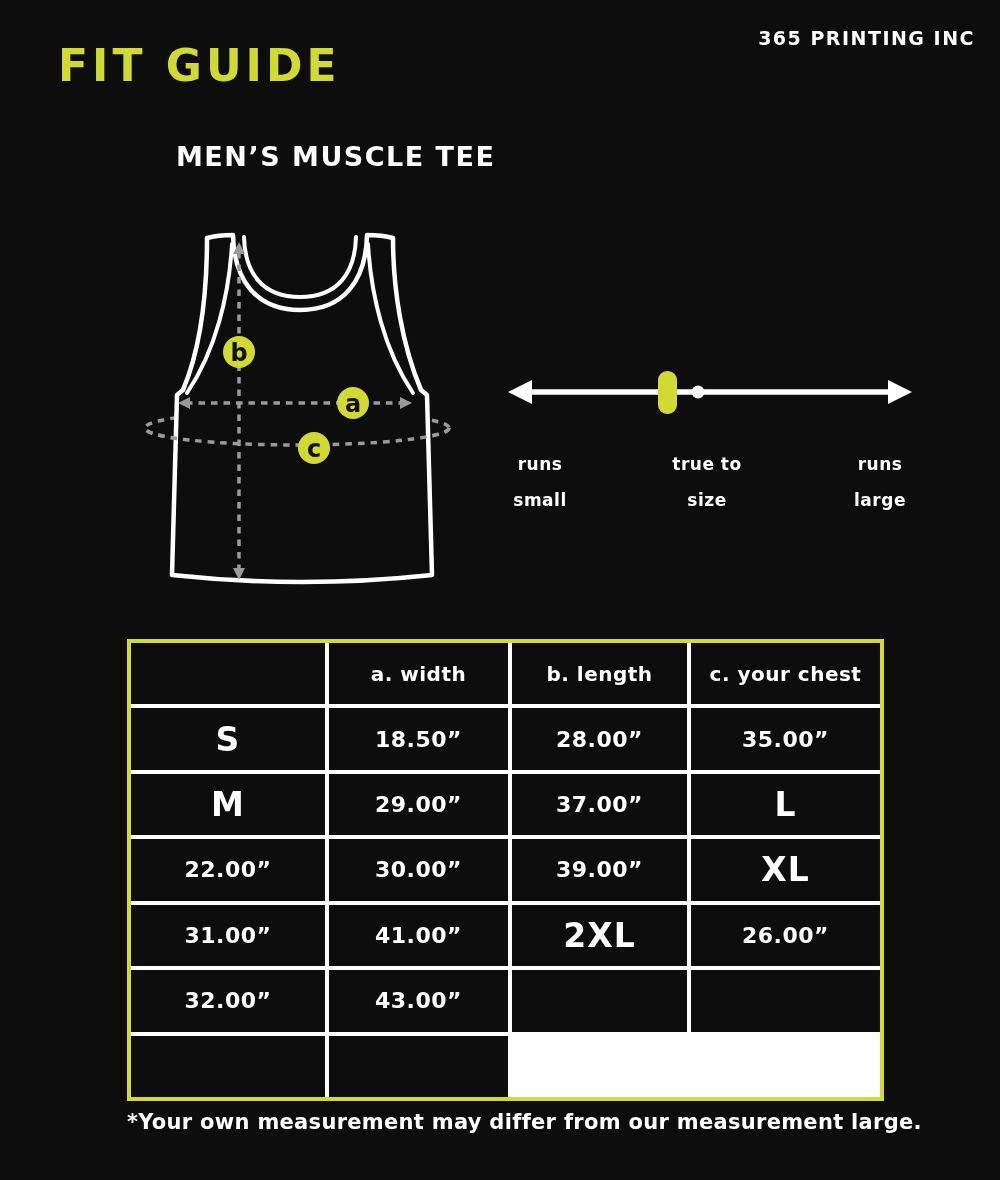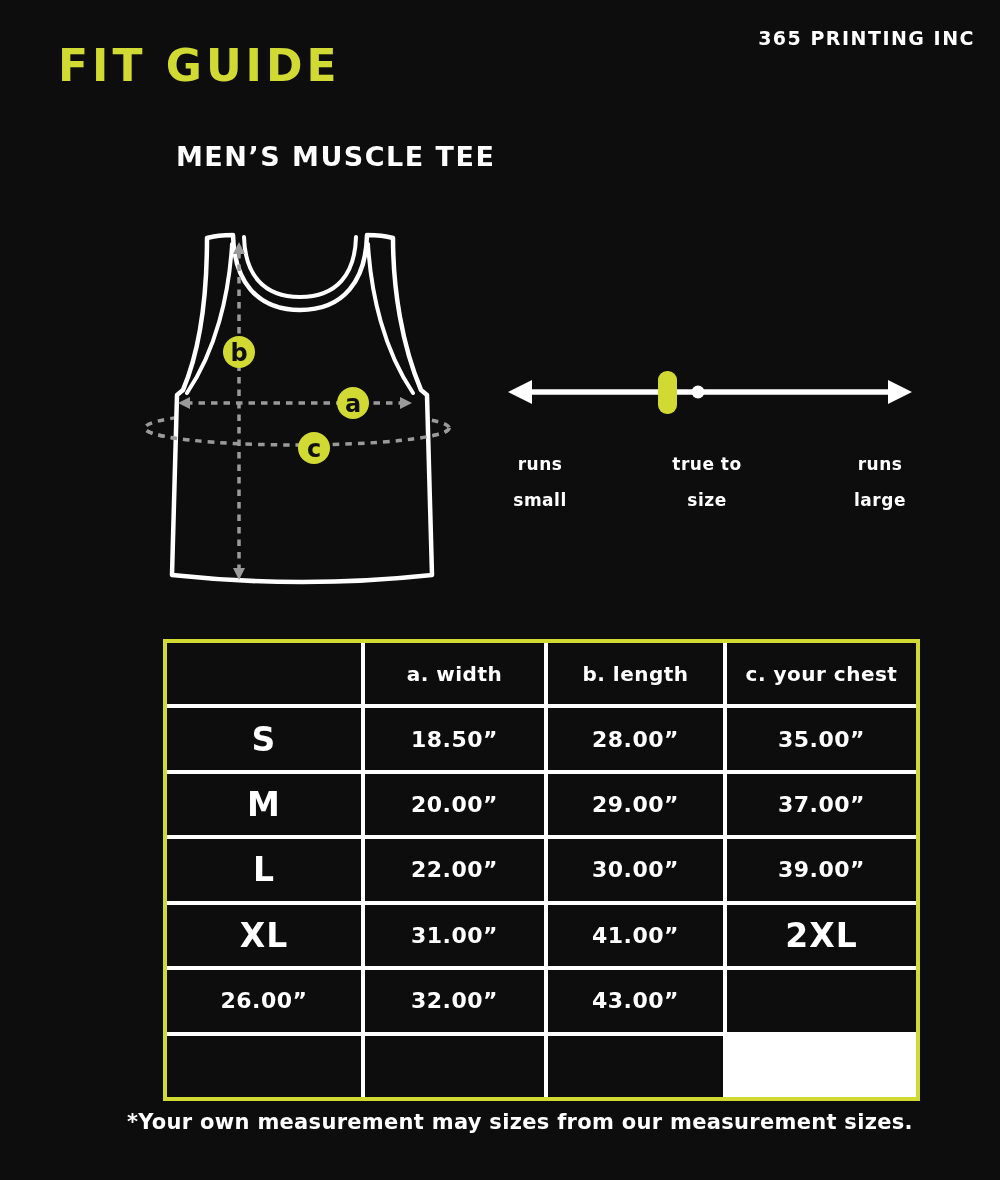--- a/index.html
+++ b/index.html
@@ -32,21 +32,20 @@
   .lbl-small{left:480px;}
   .lbl-true{left:647px;}
   .lbl-large{left:820px;}
   .size-table{
     position:absolute;left:127px;top:639px;width:757px;height:462px;
     box-sizing:border-box;border:4px solid #d1da32;background:#ffffff;
     display:grid;
     grid-template-columns:194px 179px 175px 1fr;
     grid-template-rows:repeat(7,1fr);
     gap:4px;
-    margin-left:36px;
   }
   .cell{
     background:#0d0d0d;display:flex;align-items:center;justify-content:center;
     color:#ffffff;overflow:hidden;
   }
   .cell.head{font-size:20px;letter-spacing:.5px;}
   .cell.size{font-size:33px;letter-spacing:1px;}
   .cell.val{font-size:22px;letter-spacing:.5px;}
   .footnote{
     position:absolute;left:127px;top:1110px;width:757px;
@@ -139,21 +138,20 @@
     <div class="cell head">a. width</div>
     <div class="cell head">b. length</div>
     <div class="cell head">c. your chest</div>
 
     <div class="cell size">S</div>
     <div class="cell val">18.50”</div>
     <div class="cell val">28.00”</div>
     <div class="cell val">35.00”</div>
 
     <div class="cell size">M</div>
-    <div class="cell val">20.00”</div>
     <div class="cell val">29.00”</div>
     <div class="cell val">37.00”</div>
 
     <div class="cell size">L</div>
     <div class="cell val">22.00”</div>
     <div class="cell val">30.00”</div>
     <div class="cell val">39.00”</div>
 
     <div class="cell size">XL</div>
     <div class="cell val">31.00”</div>
@@ -163,15 +161,15 @@
     <div class="cell val">26.00”</div>
     <div class="cell val">32.00”</div>
     <div class="cell val">43.00”</div>
 
     <div class="cell size"></div>
     <div class="cell val"></div>
     <div class="cell val"></div>
     <div class="cell val"></div>
   </div>
 
-  <div class="footnote">*Your own measurement may sizes from our measurement sizes.</div>
+  <div class="footnote">*Your own measurement may differ from our measurement large.</div>
 
 </div>
 
 </body></html>

